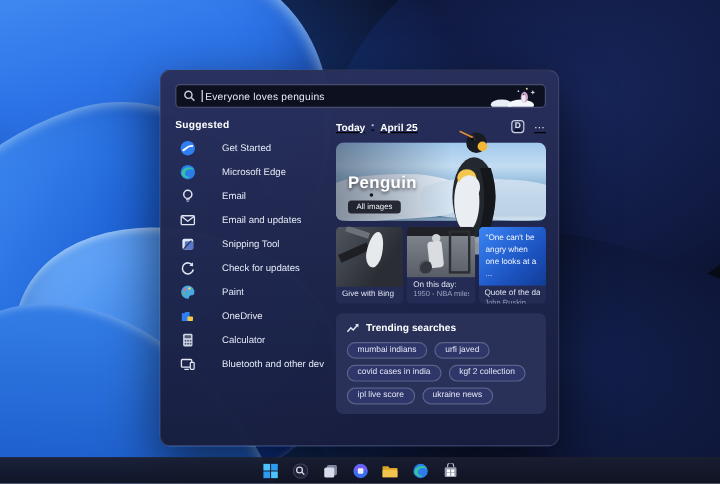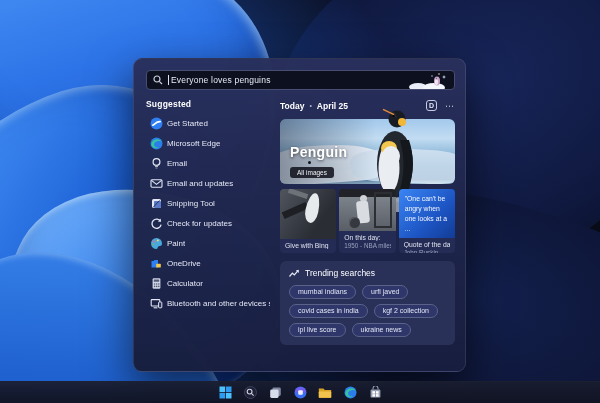--- a/index.html
+++ b/index.html
@@ -48,23 +48,23 @@
   .doodle { margin-left:auto; height:18px; }
 
   .cols { display:flex; margin-top:9px; }
   .col-left { width:124px; flex:none; }
   .col-right { flex:1; margin-left:10px; min-width:0; }
 
   .sec-title { font-size:8.5px; font-weight:bold; color:#ffffff; letter-spacing:.2px; }
   .sg-list { margin-top:4px; }
   .sg-item { display:flex; align-items:center; height:20px; cursor:default; border-radius:4px; }
   .sg-item .ic { width:13px; height:13px; flex:none; display:flex; align-items:center; justify-content:center; margin-left:4px; }
-  .sg-item .lbl { font-size:8px; color:#e4e8f5; margin-left:4px; white-space:nowrap; overflow:hidden; }
-
-  .today-hdr { display:flex; align-items:center; height:13px; }
+  .sg-item .lbl { font-size:8px; color:#e4e8f5; margin-left:22px; white-space:nowrap; overflow:hidden; }
+
+  .today-hdr { display:flex; align-items:center; height:13px;text-decoration:underline; }
   .today-lbl, .today-date { font-size:8.5px; font-weight:bold; color:#ffffff; }
   .today-sep { font-size:7px; color:#aab2cf; margin:0 5px; }
   .hdr-sp { flex:1; }
   .d-badge { width:11px; height:11px; border:1px solid #c6cde2; border-radius:3px; color:#dfe4f2;
     font-size:7px; font-weight:bold; display:flex; align-items:center; justify-content:center; margin-right:8px; }
   .more-btn { color:#dfe4f2; font-size:9px; letter-spacing:1px; line-height:6px; }
 
   
   .hero { position:relative; margin-top:7px; height:65px; border-radius:6px; }
   .hero-bg { position:absolute; inset:0; border-radius:6px; overflow:hidden;
@@ -101,21 +101,21 @@
     box-shadow:inset 1px 1px 0 #5a5e65; }
   .img3 { background:linear-gradient(135deg,#3b85f4 0%,#1d55c4 60%,#123c96 100%); padding:5px 6px; }
   .quote-txt { font-size:6.8px; line-height:1.45; color:#f2f6ff; }
   .scap { padding:3px 5px 4px 5px; }
   .scap .l1 { font-size:6.8px; color:#dfe3f0; white-space:nowrap; overflow:hidden; }
   .scap .l2 { font-size:6.3px; color:#9aa1bf; margin-top:1px; white-space:nowrap; overflow:hidden; }
 
   
   .trending { margin-top:8px; background:#293159; border-radius:6px; padding:7px 9px 8px 9px; }
   .tr-hdr { display:flex; align-items:center; }
-  .tr-hdr .t { font-size:8.5px; font-weight:normal; color:#ffffff; margin-left:6px; }
+  .tr-hdr .t { font-size:8.5px; font-weight:bold; color:#ffffff; margin-left:6px; }
   .pills { display:flex; flex-wrap:wrap; gap:5px 6px; margin-top:7px; }
   .pill { border:1px solid #5a6289; background:#2f376a; color:#e2e6f5; font-size:7px;
     padding:2px 8px 3px 8px; border-radius:10px; white-space:nowrap; }
 
   
   .taskbar { position:absolute; left:0; right:0; bottom:0; height:22px;
     background:linear-gradient(180deg, rgba(25,29,48,.94), rgba(16,19,34,.97));
     border-top:1px solid rgba(255,255,255,.05);
     display:flex; align-items:center; justify-content:center; gap:10px; }
   .tb-ic { width:15px; height:15px; display:flex; align-items:center; justify-content:center; }

